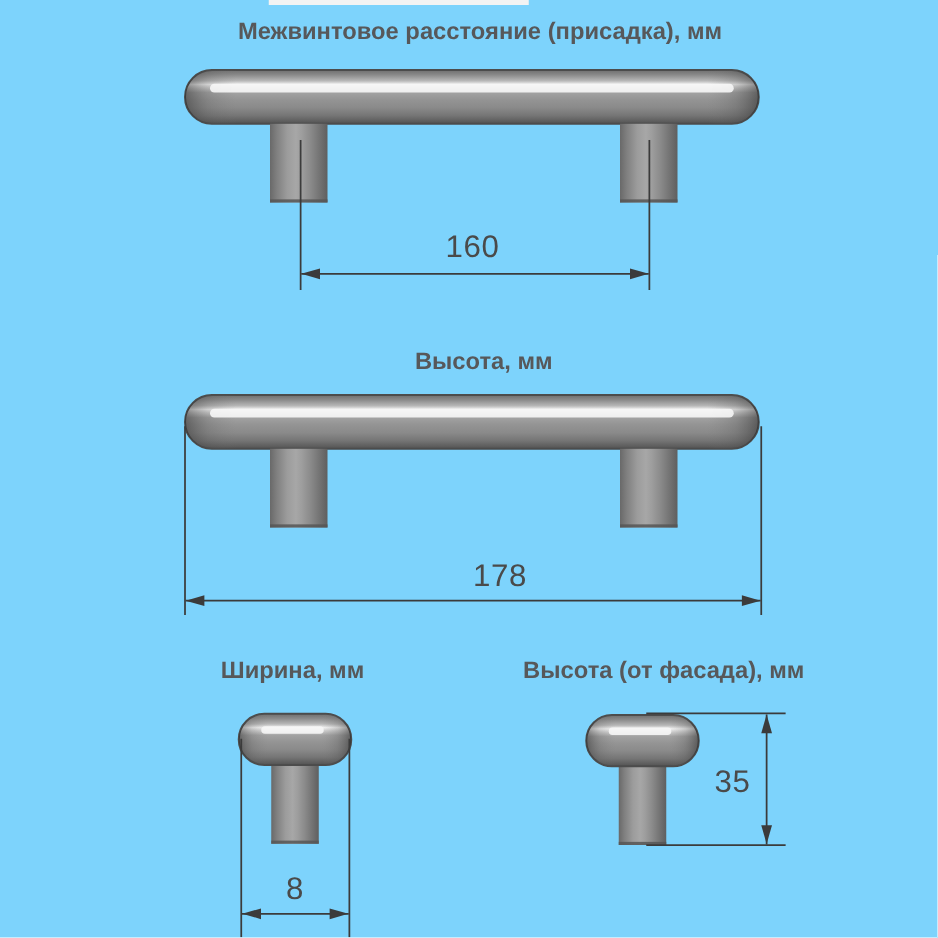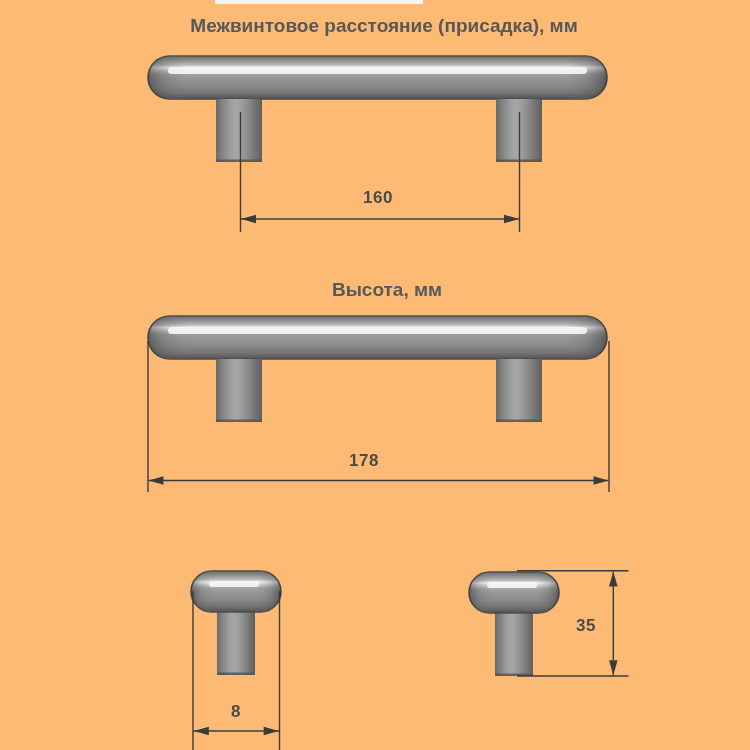--- a/index.html
+++ b/index.html
@@ -1,28 +1,28 @@
 <!DOCTYPE html>
 <html><head>
 <meta charset="utf-8">
 <style>
   html,body{margin:0;padding:0;background:#ffffff;}
   .stage{
-    position:relative;width:750px;height:750px;background:#fdba74;
+    position:relative;width:750px;height:750px;background:#7dd3fc;
     font-family:"Liberation Sans",sans-serif;overflow:hidden;
   }
   .drawing{position:absolute;left:0;top:0;}
   .artifact{position:absolute;left:215px;top:0;width:208px;height:4px;background:#f3f3f3;}
   .title{
     position:absolute;transform:translate(-50%,-50%);
     font-weight:bold;font-size:19px;color:#57585a;white-space:nowrap;
   }
   .value{
     position:absolute;transform:translate(-50%,-50%);
-    font-weight:bold;font-size:17px;color:#4a4a4a;white-space:nowrap;letter-spacing:.5px;
+    font-weight:normal;font-size:25px;color:#4a4a4a;white-space:nowrap;letter-spacing:.5px;
   }
 </style>
 </head>
 <body>
 
 <div class="stage">
 
   <div class="artifact"></div>
 
   <svg class="drawing" width="750" height="750" viewBox="0 0 750 750">
@@ -120,19 +120,21 @@
       <line x1="613.3" y1="571.5" x2="613.3" y2="675.5"></line>
       <polygon points="613.3,571.5 609,586.5 617.6,586.5" stroke="none"></polygon>
       <polygon points="613.3,675.2 609,660.2 617.6,660.2" stroke="none"></polygon>
     </g>
   </svg>
 
   <div class="title" style="left:384px;top:26px">Межвинтовое расстояние (присадка), мм</div>
   <div class="value" style="left:378px;top:198px">160</div>
 
   <div class="title" style="left:387px;top:290px">Высота, мм</div>
-  <div class="value" style="left:364px;top:461px">178</div>
+  <div class="value" style="left:400px;top:461px">178</div>
 
+  <div class="title" style="left:234px;top:537px">Ширина, мм</div>
   <div class="value" style="left:236px;top:712px">8</div>
 
+  <div class="title" style="left:531px;top:537px">Высота (от фасада), мм</div>
   <div class="value" style="left:586px;top:626px">35</div>
 
 </div>
 
 </body></html>

